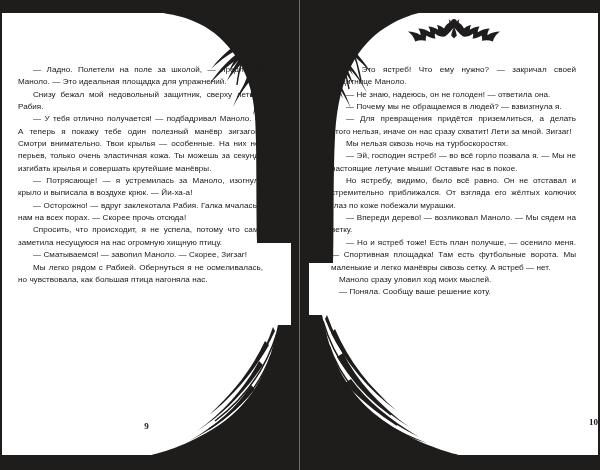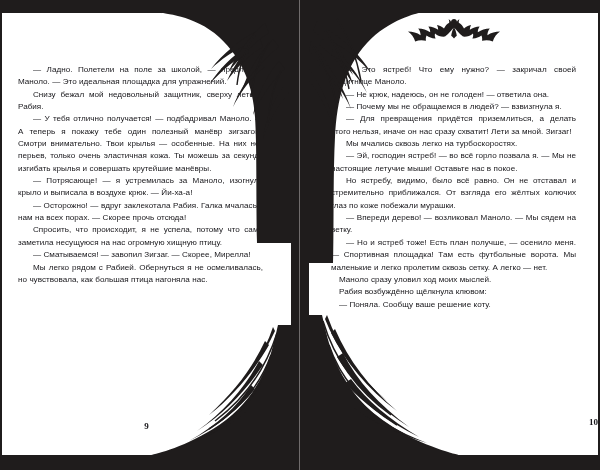--- a/index.html
+++ b/index.html
@@ -107,21 +107,21 @@
       </svg>
     </div>
 
     <div class="col">
       <p>— Ладно. Полетели на поле за школой, — предложил Маноло. — Это идеальная площадка для упражнений.</p>
       <p>Снизу бежал мой недовольный защитник, сверху летела Рабия.</p>
       <p>— У тебя отлично получается! — подбадривал Маноло. — А теперь я покажу тебе один полезный манёвр зигзагом. Смотри внимательно. Твои крылья — особенные. На них нет перьев, только очень эластичная кожа. Ты можешь за секунду изгибать крылья и совершать крутейшие манёвры.</p>
       <p>— Потрясающе! — я устремилась за Маноло, изогнула крыло и выписала в воздухе крюк. — Йи-ха-а!</p>
       <p>— Осторожно! — вдруг заклекотала Рабия. Галка мчалась к нам на всех порах. — Скорее прочь отсюда!</p>
       <p>Спросить, что происходит, я не успела, потому что сама заметила несущуюся на нас огромную хищную птицу.</p>
-      <p>— Сматываемся! — завопил Зигзаг. — Скорее, Мирелла!</p>
+      <p>— Сматываемся! — завопил Маноло. — Скорее, Зигзаг!</p>
       <p>Мы легко рядом с Рабией. Обернуться я не осмеливалась, но чувствовала, как большая птица нагоняла нас.</p>
     </div>
 
     <div class="pnum">9</div>
   </div>
 
   <div class="page right">
 
     <div class="corner c-tl">
       <svg width="110" height="250" viewBox="0 0 110 250">
@@ -201,30 +201,29 @@
           C54.8,11 53,9 50.8,7.8
           C50.6,6.6 50.8,5.4 51.4,4.2
           C50.2,4.6 49.4,5.6 49,6.8
           C48.8,5.4 47.8,4 46,4 Z"></path>
         <path fill="#1f1c1c" d="M46,12 C44.6,14.6 43.6,17.6 43.2,20.8 C44.2,21.6 45.2,22.4 46,23.4 C46.8,22.4 47.8,21.6 48.8,20.8 C48.4,17.6 47.4,14.6 46,12 Z"></path>
       </svg>
     </div>
 
     <div class="col">
       <p>— Это ястреб! Что ему нужно? — закричал своей защитнице Маноло.</p>
-      <p>— Не крюк, надеюсь, он не голоден! — ответила она.</p>
+      <p>— Не знаю, надеюсь, он не голоден! — ответила она.</p>
       <p>— Почему мы не обращаемся в людей? — взвизгнула я.</p>
       <p>— Для превращения придётся приземлиться, а делать этого нельзя, иначе он нас сразу схватит! Лети за мной. Зигзаг!</p>
-      <p>Мы мчались сквозь легко на турбоскоростях.</p>
+      <p>Мы нельзя сквозь ночь на турбоскоростях.</p>
       <p>— Эй, господин ястреб! — во всё горло позвала я. — Мы не настоящие летучие мыши! Оставьте нас в покое.</p>
       <p>Но ястребу, видимо, было всё равно. Он не отставал и стремительно приближался. От взгляда его жёлтых колючих глаз по коже побежали мурашки.</p>
       <p>— Впереди дерево! — возликовал Маноло. — Мы сядем на ветку.</p>
-      <p>— Но и ястреб тоже! Есть план получше, — осенило меня. — Спортивная площадка! Там есть футбольные ворота. Мы маленькие и легко пролетим сквозь сетку. А легко — нет.</p>
+      <p>— Но и ястреб тоже! Есть план получше, — осенило меня. — Спортивная площадка! Там есть футбольные ворота. Мы маленькие и легко манёвры сквозь сетку. А ястреб — нет.</p>
       <p class="noind">Маноло сразу уловил ход моих мыслей.</p>
-      <p class="noind">Рабия возбуждённо щёлкнула клювом:</p>
       <p class="noind">— Поняла. Сообщу ваше решение коту.</p>
     </div>
 
     <div class="pnum">10</div>
   </div>
 
   <div class="gutter"></div>
   <div class="gutter-line"></div>
 
   <div class="band top"></div>

